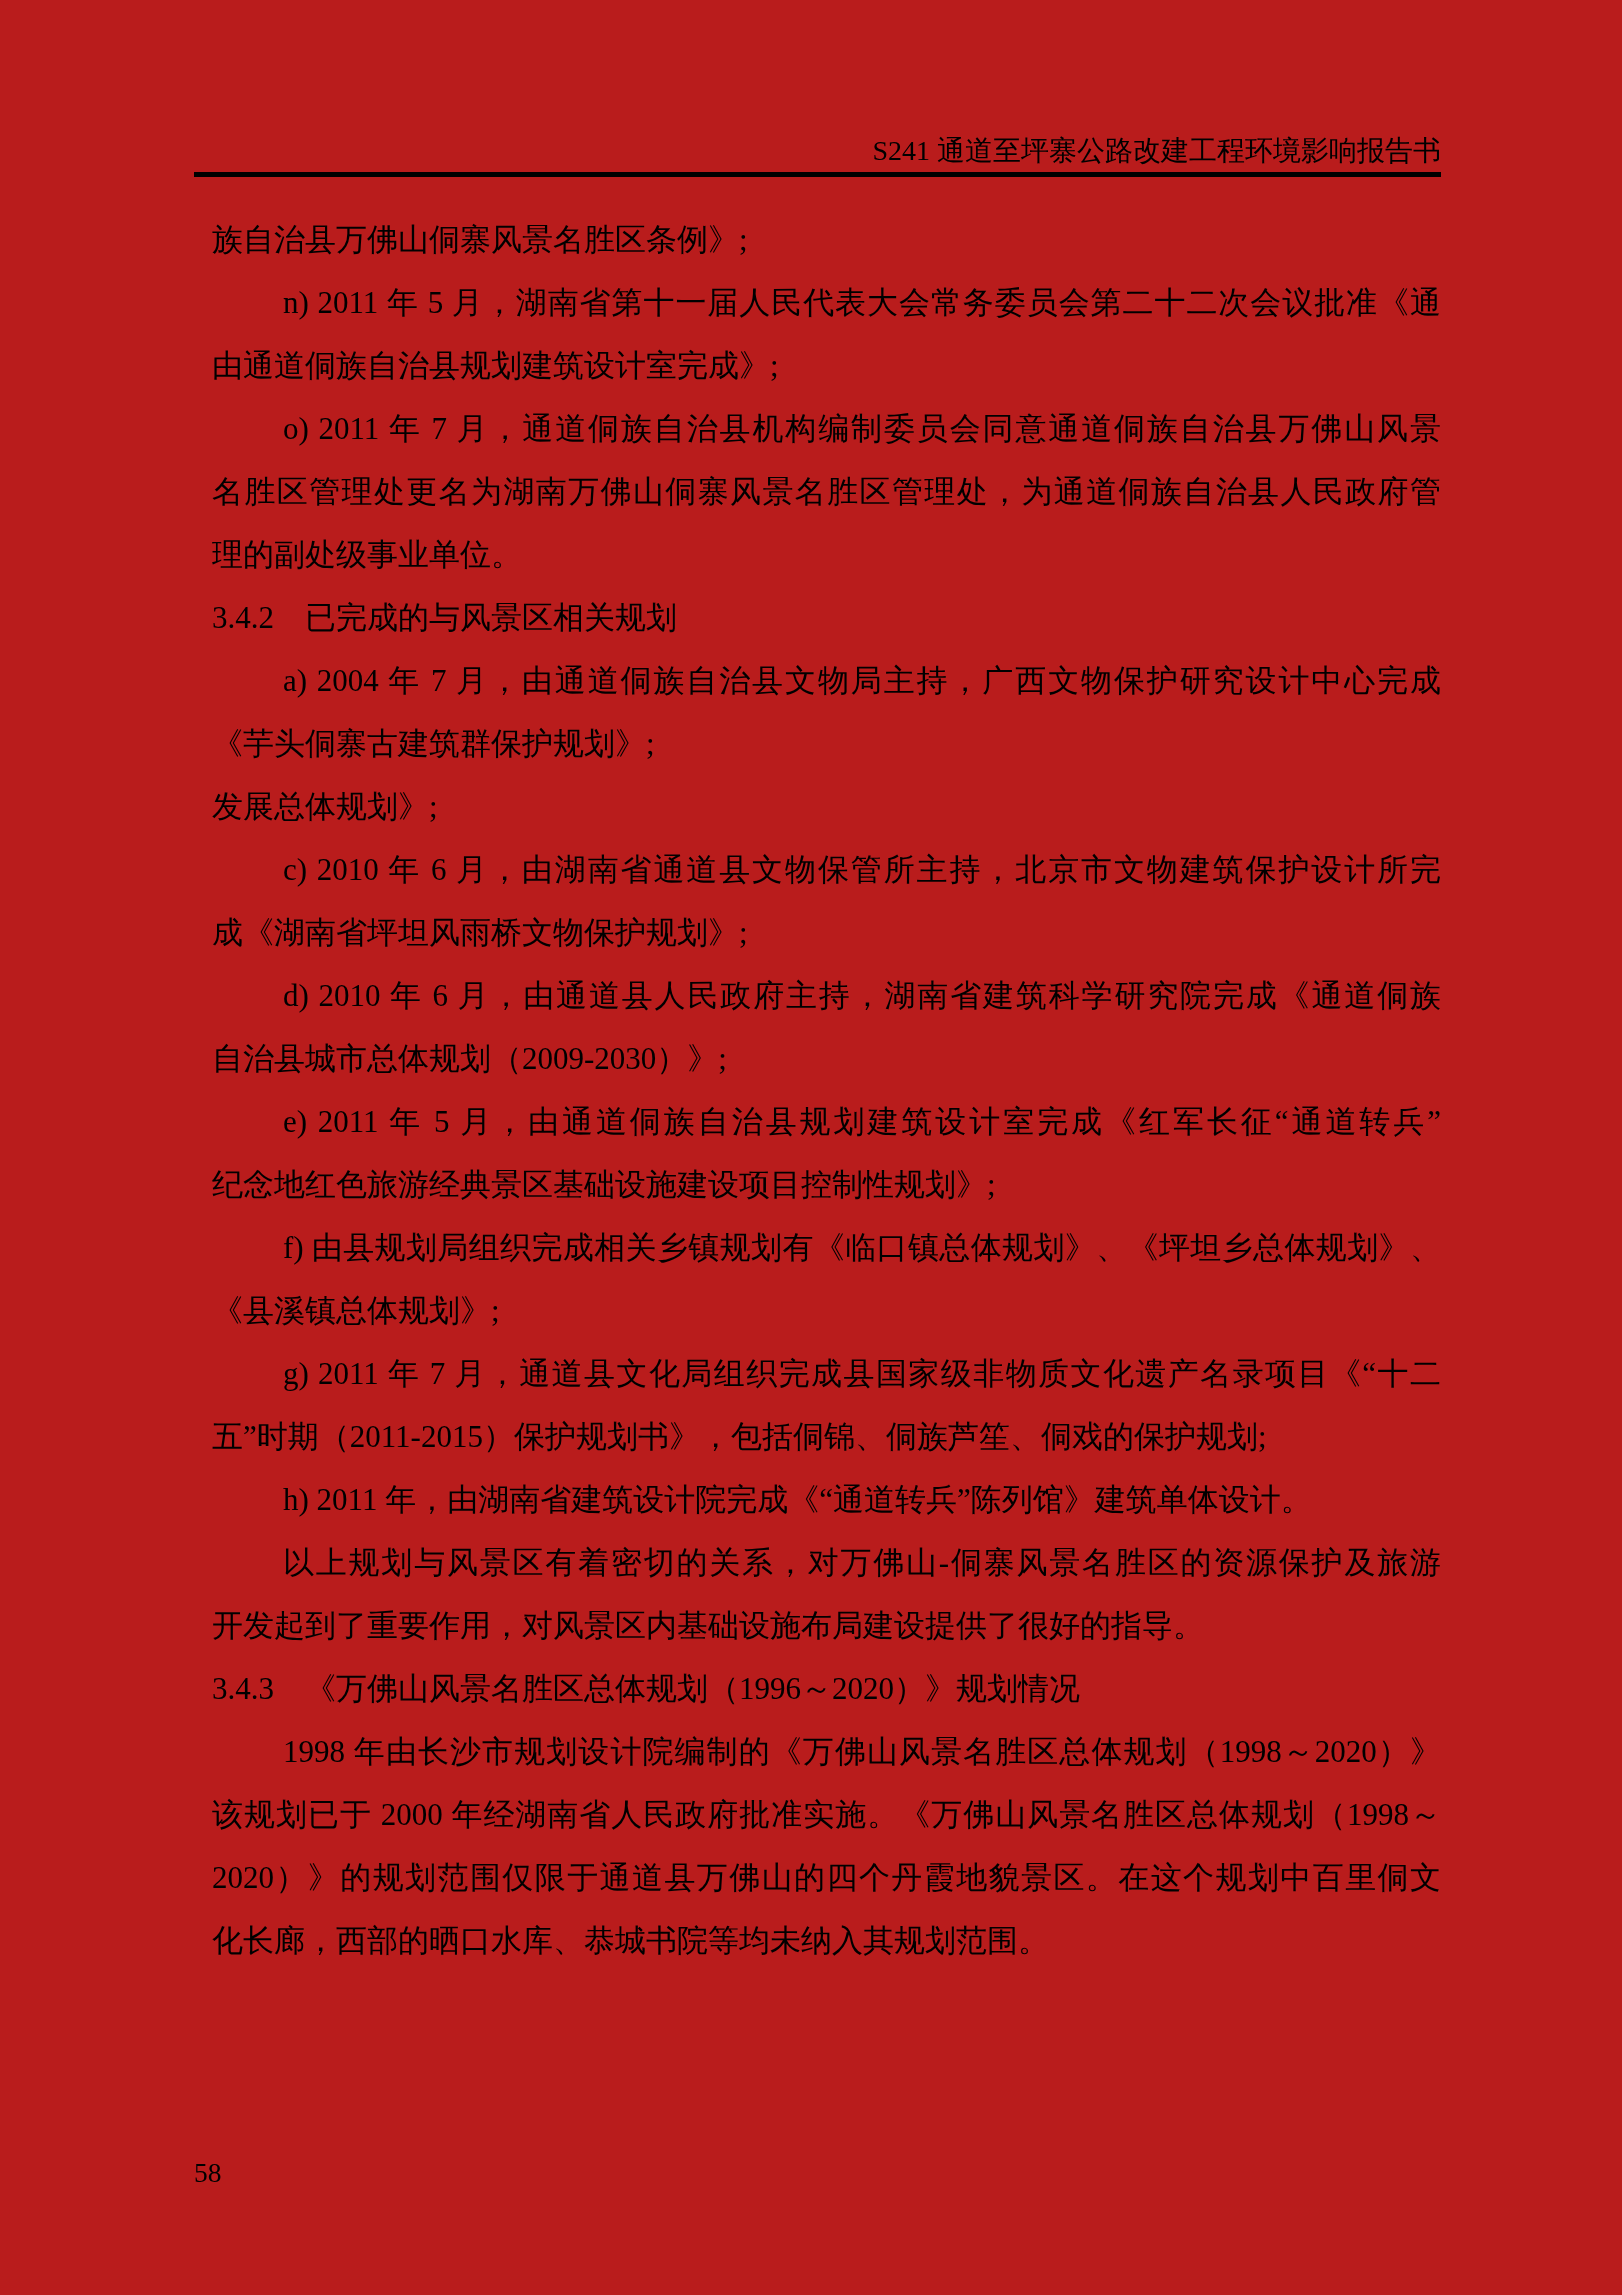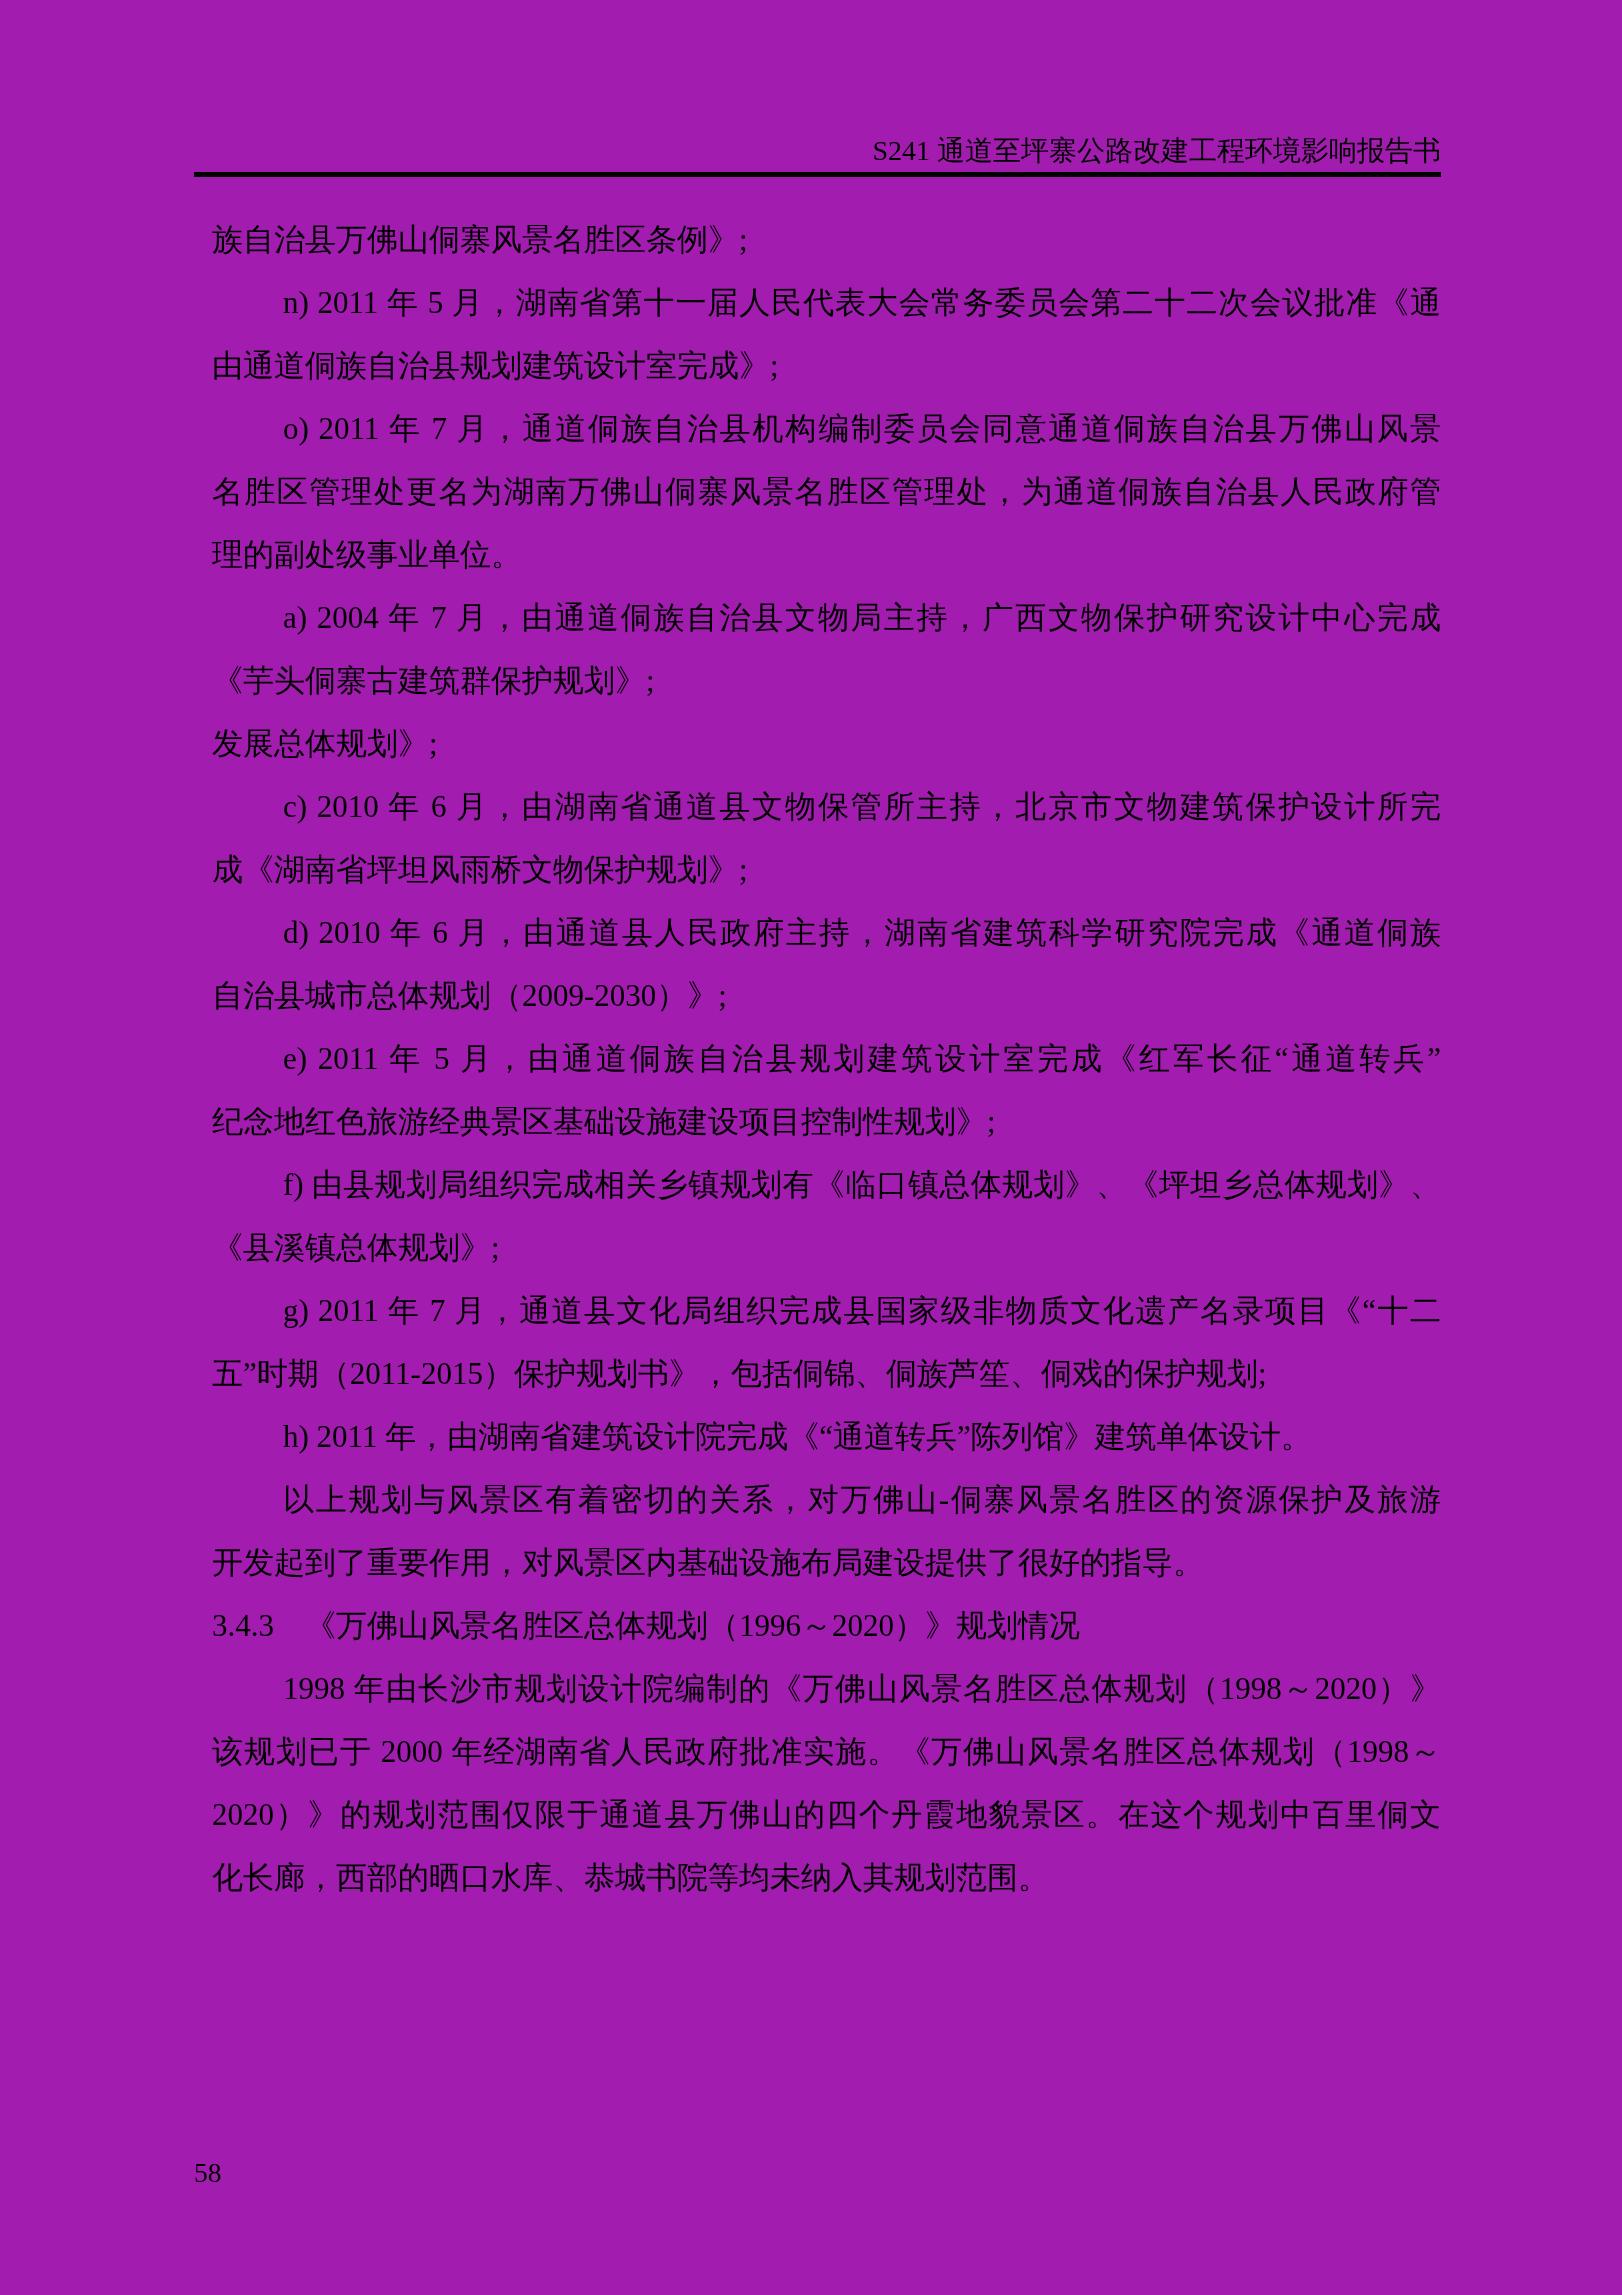--- a/index.html
+++ b/index.html
@@ -5,21 +5,21 @@
   html, body {
     margin: 0;
     padding: 0;
     background: #e8e8e8;
   }
   .page {
     position: relative;
     width: 1622px;
     height: 2295px;
     margin: 0 auto;
-    background: #a21caf;
+    background: #b91c1c;
     color: #000000;
     font-family: "Liberation Serif", "DejaVu Serif", serif;
     overflow: hidden;
   }
   .page-header {
     position: absolute;
     left: 194px;
     top: 131px;
     width: 1247px;
     height: 39px;
@@ -80,20 +80,21 @@
     <span>S241 通道至坪寨公路改建工程环境影响报告书</span>
   </div>
   <div class="header-divider"></div>
   <div class="document-body">
       <div class="line last">族自治县万佛山侗寨风景名胜区条例》;</div>
       <div class="line full-indent">n)  2011 年 5 月，湖南省第十一届人民代表大会常务委员会第二十二次会议批准《通</div>
       <div class="line last">由通道侗族自治县规划建筑设计室完成》;</div>
       <div class="line full-indent">o)  2011 年 7 月，通道侗族自治县机构编制委员会同意通道侗族自治县万佛山风景</div>
       <div class="line full">名胜区管理处更名为湖南万佛山侗寨风景名胜区管理处，为通道侗族自治县人民政府管</div>
       <div class="line last">理的副处级事业单位。</div>
+      <div class="line heading">3.4.2　已完成的与风景区相关规划</div>
       <div class="line full-indent">a)  2004 年 7 月，由通道侗族自治县文物局主持，广西文物保护研究设计中心完成</div>
       <div class="line last">《芋头侗寨古建筑群保护规划》;</div>
       <div class="line last">发展总体规划》;</div>
       <div class="line full-indent">c)  2010 年 6 月，由湖南省通道县文物保管所主持，北京市文物建筑保护设计所完</div>
       <div class="line last">成《湖南省坪坦风雨桥文物保护规划》;</div>
       <div class="line full-indent">d)  2010 年 6 月，由通道县人民政府主持，湖南省建筑科学研究院完成《通道侗族</div>
       <div class="line last">自治县城市总体规划（2009-2030）》;</div>
       <div class="line full-indent">e)  2011 年 5 月，由通道侗族自治县规划建筑设计室完成《红军长征“通道转兵”</div>
       <div class="line last">纪念地红色旅游经典景区基础设施建设项目控制性规划》;</div>
       <div class="line full-indent">f)  由县规划局组织完成相关乡镇规划有《临口镇总体规划》、《坪坦乡总体规划》、</div>

